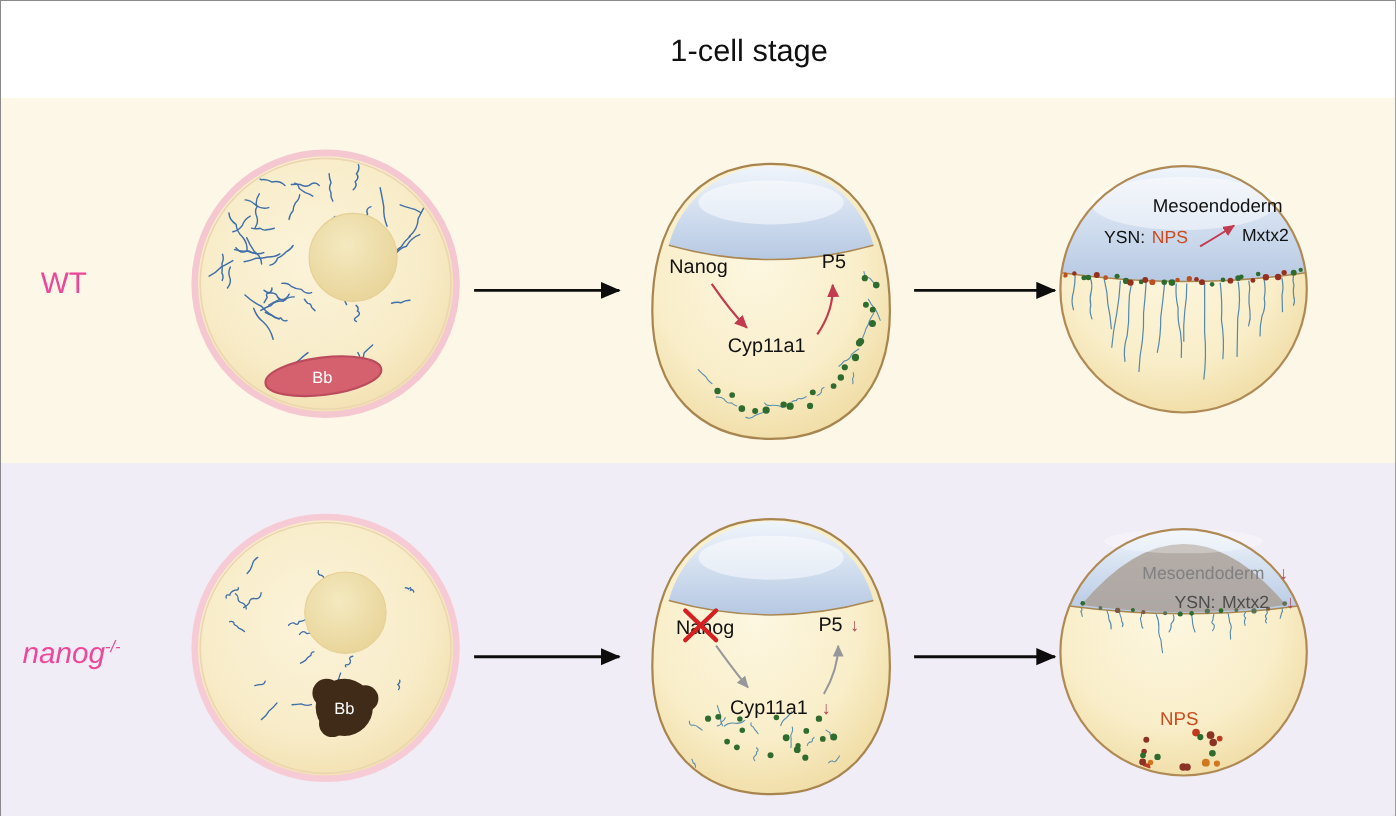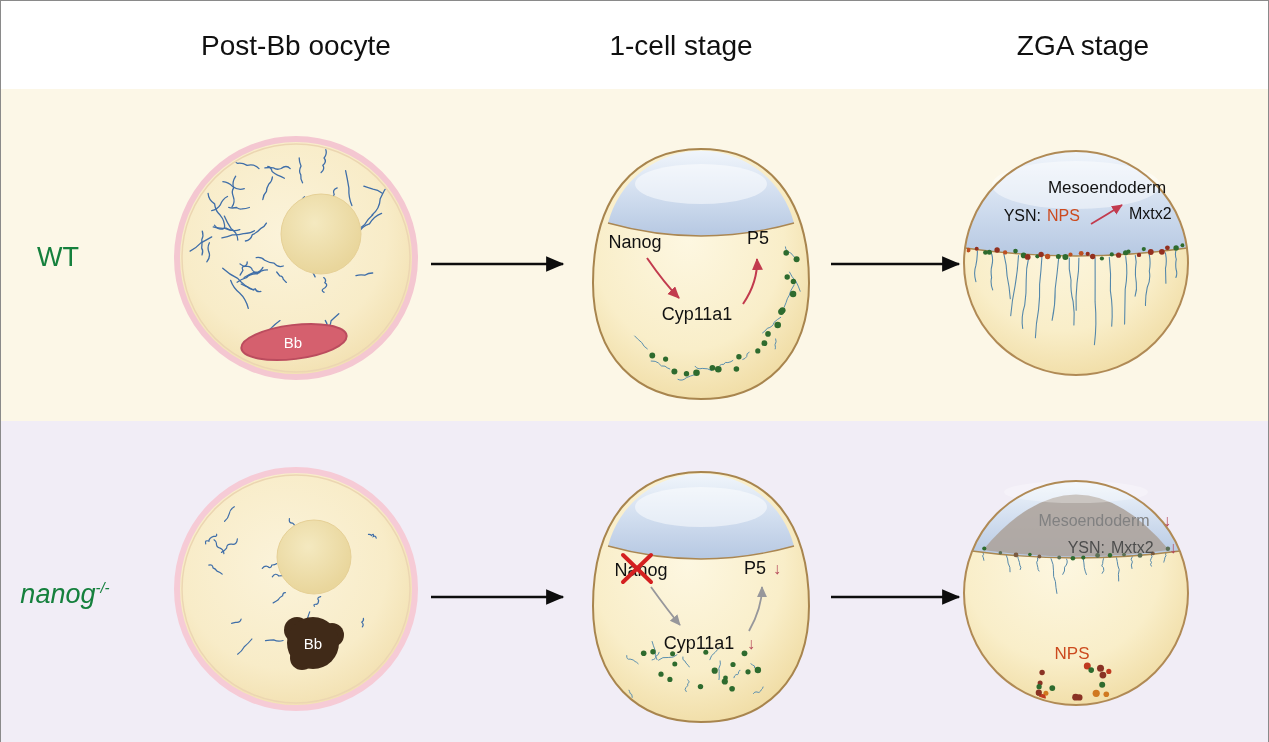--- a/index.html
+++ b/index.html
@@ -4,21 +4,21 @@
 <style>
   *{margin:0;padding:0;box-sizing:border-box}
   html,body{background:#fff}
   body{width:1269px;height:742px;position:relative;font-family:"Liberation Sans",sans-serif;overflow:hidden}
   .canvas{position:absolute;left:0;top:0;width:1269px;height:742px;border:1px solid #8a8a8a;background:#fff}
   .band{position:absolute;left:0;width:100%}
   .band-header{top:0;height:88px;background:#ffffff}
   .band-wt{top:88px;height:332px;background:#fcf7e7}
   .band-nanog{top:420px;height:322px;background:#f1edf6}
   .hdr-label{position:absolute;top:29px;transform:translateX(-50%);font-size:28px;color:#101010;white-space:nowrap}
-  .row-label{position:absolute;transform:translateX(-50%);font-size:27px;color:#15803d;white-space:nowrap}
+  .row-label{position:absolute;transform:translateX(-50%);font-size:27px;color:#ec4899;white-space:nowrap}
   .row-label i{}
   .row-label sup{font-size:15px}
   svg.art{position:absolute;left:0;top:0}
   text{font-family:"Liberation Sans",sans-serif}
   .t{fill:#111}
   .t16{font-size:16px}
   .t17{font-size:17px}
   .t18{font-size:18px}
   .t-white{fill:#ffffff;font-size:15px}
   .t-orange{fill:#cc4a1e}
@@ -28,23 +28,21 @@
 </style>
 </head>
 <body>
 
 <div class="canvas">
 
   <div class="band band-header"></div>
   <div class="band band-wt"></div>
   <div class="band band-nanog"></div>
 
-  <div class="hdr-label" style="left:295px">Post-Bb oocyte</div>
   <div class="hdr-label" style="left:680px">1-cell stage</div>
-  <div class="hdr-label" style="left:1082px">ZGA stage</div>
 
   <div class="row-label" style="left:57px;top:241px">WT</div>
   <div class="row-label" style="left:64px;top:578px"><i><span>nanog</span><sup>-/-</sup></i></div>
 
   <svg class="art" width="1269" height="742" viewBox="0 0 1269 742">
     <defs>
       <radialGradient id="gOocyte" cx="45%" cy="40%" r="62%">
         <stop offset="0%" stop-color="#fbf3da"></stop>
         <stop offset="70%" stop-color="#f8ecc8"></stop>
         <stop offset="100%" stop-color="#f2e0b0"></stop>

